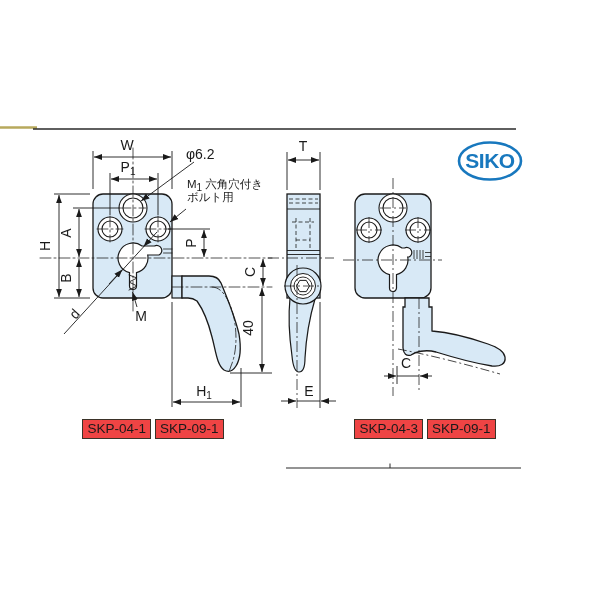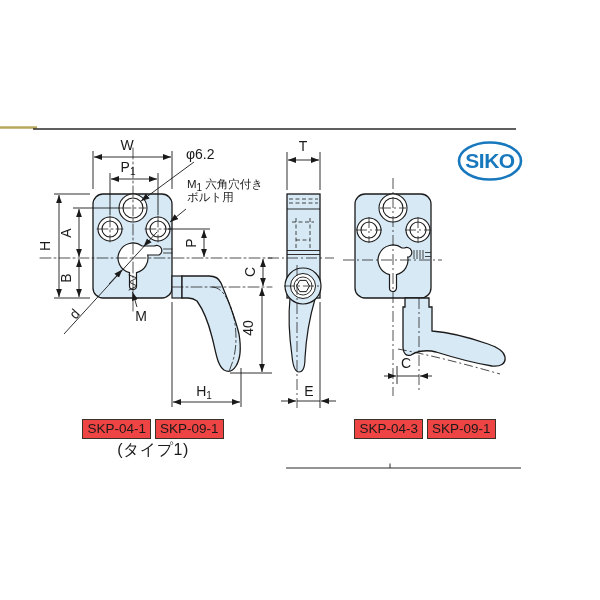--- a/index.html
+++ b/index.html
@@ -234,21 +234,20 @@
     <text class="logo-text" x="490" y="168" text-anchor="middle">SIKO</text>
   </g>
 </svg>
 
 
 <div class="codes-group" style="left:78px;top:419px;width:150px;">
   <div class="code-row">
     <span class="code-box">SKP-04-1</span>
     <span class="code-box">SKP-09-1</span>
   </div>
-  <div class="type-label">(タイプ1)</div>
 </div>
 
 <div class="codes-group" style="left:350px;top:419px;width:150px;">
   <div class="code-row">
     <span class="code-box">SKP-04-3</span>
     <span class="code-box">SKP-09-1</span>
   </div>
 </div>
 
 </div>

